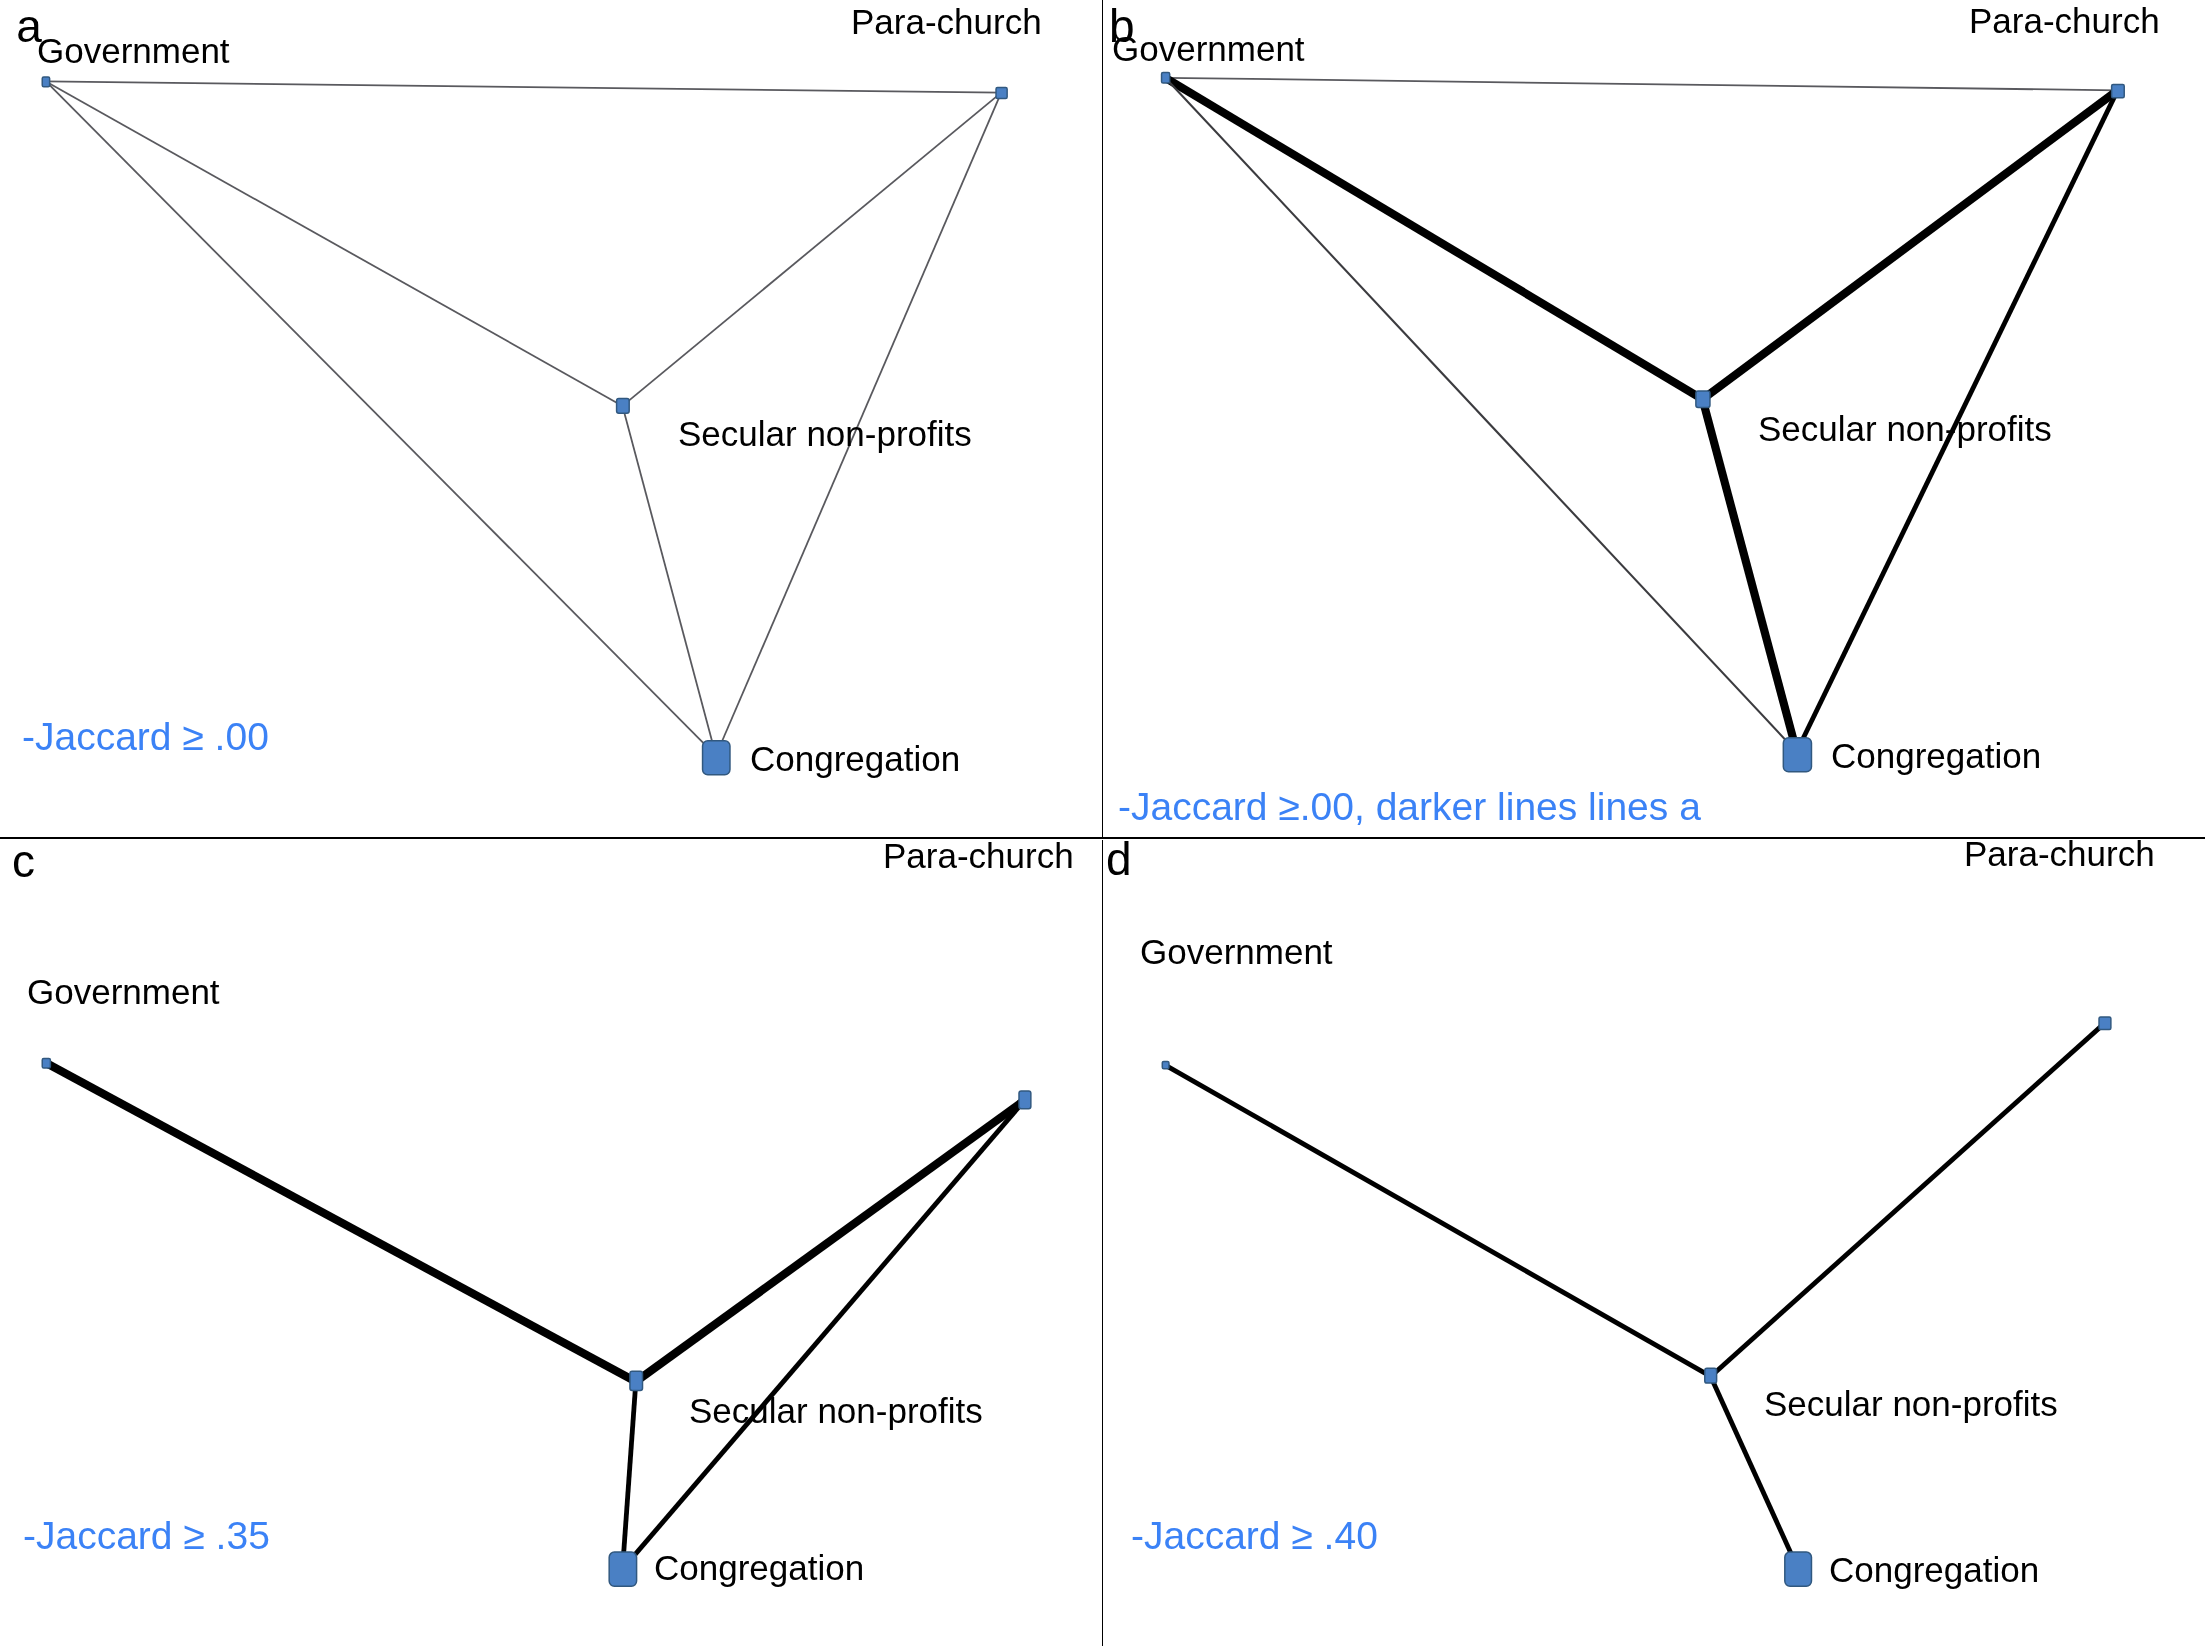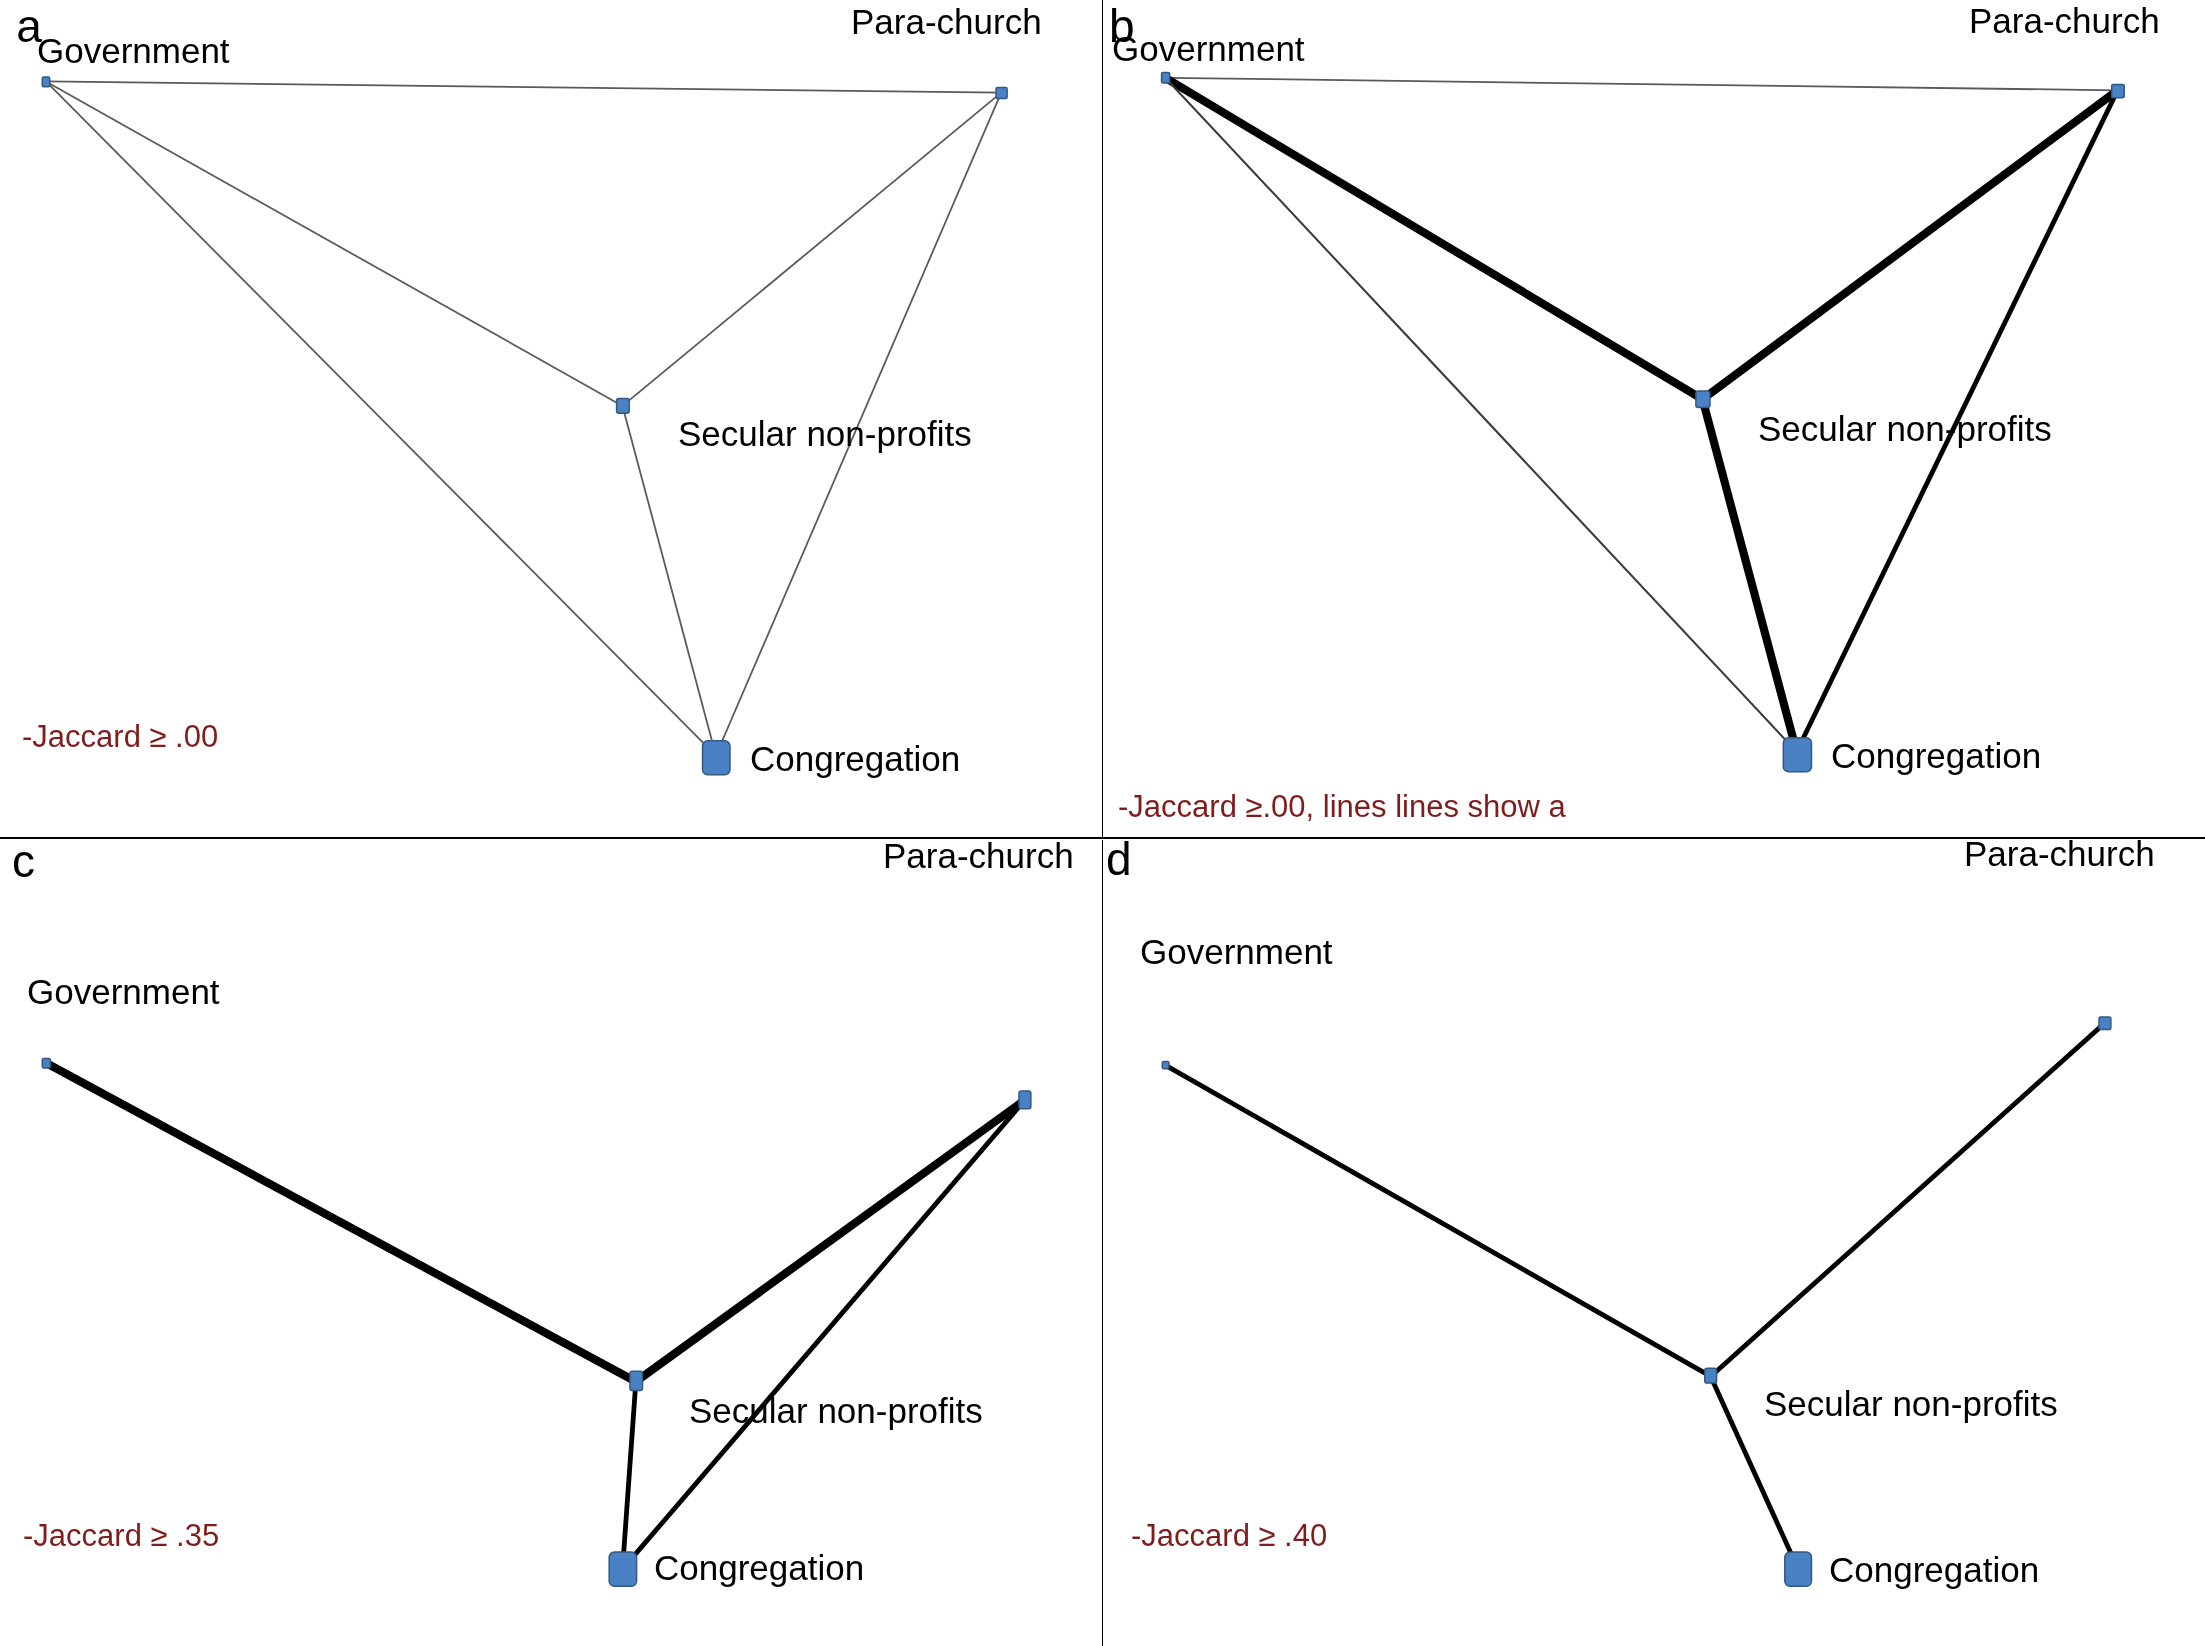--- a/index.html
+++ b/index.html
@@ -41,23 +41,23 @@
   .panel-letter{
     position:absolute;
     font-size:46px;
     line-height:46px;
     color:#000;
     font-weight:400;
     letter-spacing:0px;
   }
   .caption{
     position:absolute;
-    font-size:31px;
+    font-size:39px;
     line-height:47px;
-    color:#7f1d1d;
+    color:#3b82f6;
     white-space:pre;
   }
   svg.net{
     position:absolute;left:0;top:0;
     width:100%;height:100%;
     overflow:visible;
   }
   .node-label{
     position:absolute;
     font-size:35px;
@@ -122,21 +122,21 @@
     </svg>
 
     <div class="panel-letter" style="left:6px;top:3px;">b</div>
 
     <div class="node-label" style="left:9px;top:31px;">Government</div>
     <div class="node-label" style="left:866px;top:3px;">Para-church</div>
     <div class="node-label" style="left:655px;top:411px;">Secular non-profits</div>
     <div class="node-label" style="left:728px;top:738px;">Congregation</div>
 
     <div class="caption" style="left:15px;top:689px;">
-      <div>-Jaccard ≥.00, lines lines show a</div>
+      <div>-Jaccard ≥.00, darker lines lines a</div>
       
     </div>
   </div>
 
   <div class="panel" id="panel-c">
     <svg class="net" viewBox="0 0 1487 1090" preserveAspectRatio="none">
       <line class="edge-thick" x1="62" y1="302" x2="858" y2="732"></line>
       <line class="edge-thick" x1="1383" y1="352" x2="858" y2="732"></line>
       <line class="edge-med" x1="1383" y1="352" x2="840" y2="985"></line>
       <line class="edge-med" x1="858" y1="732" x2="840" y2="985"></line>

